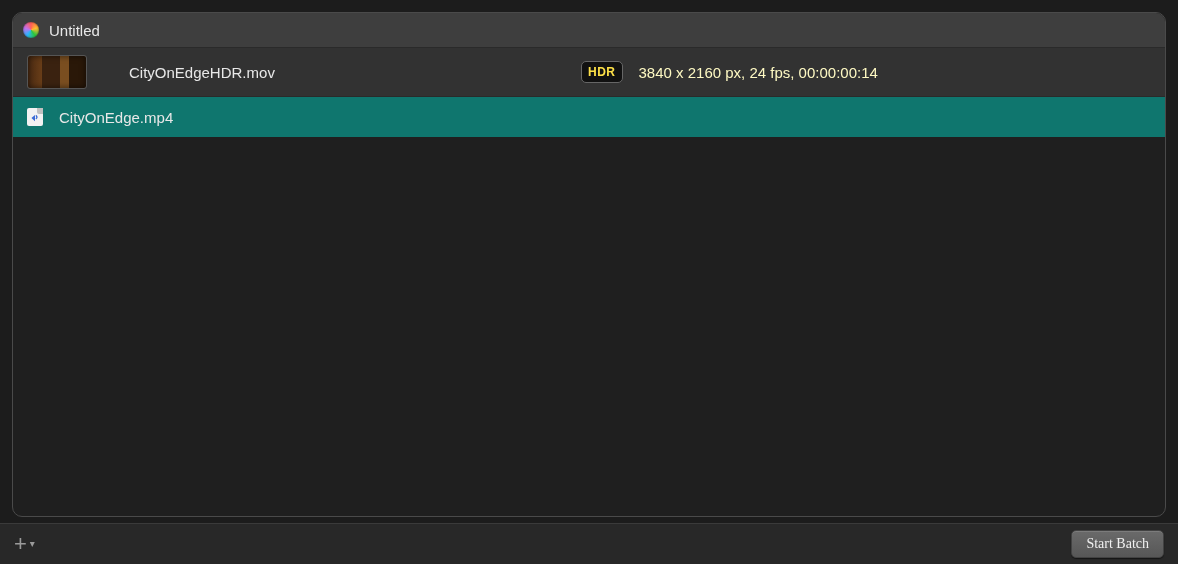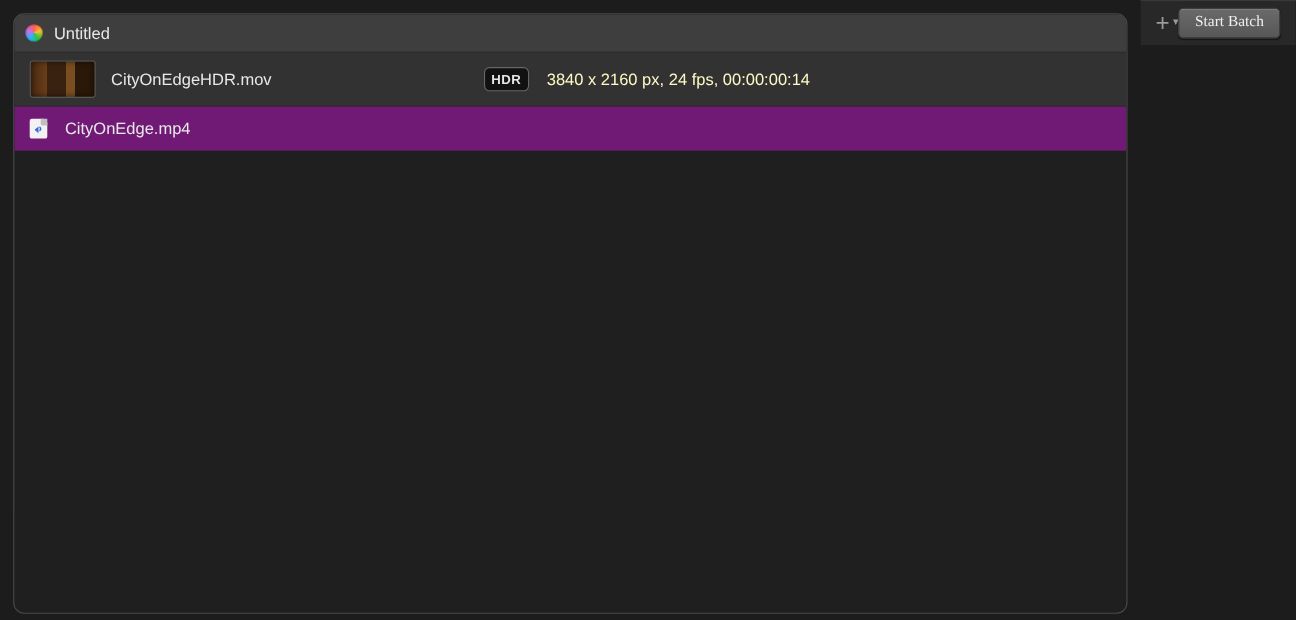--- a/index.html
+++ b/index.html
@@ -10,21 +10,21 @@
     background: #1c1c1c;
     font-family: -apple-system, "Helvetica Neue", Helvetica, Arial, sans-serif;
     color: #dcdcdc;
     overflow: hidden;
     font-size: 14px;
   }
   .window {
     width: 1178px;
     height: 564px;
     display: flex;
-    flex-direction: row;
+    flex-direction: column;
   }
   .content-area {
     flex: 1;
     padding: 12px 12px 6px 12px;
     display: flex;
     flex-direction: column;
   }
   .panel {
     flex: 1;
     background: #1f1f1f;
@@ -70,20 +70,21 @@
     font-size: 14px;
     cursor: default;
   }
   .video-row {
     height: 48px;
     display: flex;
     align-items: center;
     background: #323232;
     padding: 0 14px;
     border-bottom: 1px solid #2a2a2a;
+    gap: 28px;
   }
   .thumb {
     width: 58px;
     height: 32px;
     background: linear-gradient(90deg,#4a2a12 0%,#6a3e18 25%,#3a2210 25%,#3a2210 55%,#7a4e20 55%,#7a4e20 70%,#2a1808 70%);
     border: 1px solid #555;
     border-radius: 3px;
     box-shadow: inset 0 0 6px rgba(0,0,0,0.6);
   }
   .video-name {
@@ -99,35 +100,35 @@
   }
   .hdr-badge {
     display: inline-flex;
     align-items: center;
     justify-content: center;
     height: 20px;
     padding: 0 6px;
     border-radius: 5px;
     background: #111;
     border: 1px solid #666;
-    color: #e5e5e5;
+    color: #fde047;
     font-size: 12px;
     font-weight: 700;
     letter-spacing: 0.5px;
     margin-right: 16px;
   }
   .video-info {
     color: #fef9c3;
     font-size: 15px;
   }
   .audio-row {
     height: 40px;
     display: flex;
     align-items: center;
-    background: #701a75;
+    background: #0f766e;
     padding: 0 14px;
   }
   .audio-icon {
     width: 16px;
     height: 18px;
     background: #f2f2f2;
     border-radius: 2px 4px 2px 2px;
     position: relative;
     display: flex;
     align-items: center;

